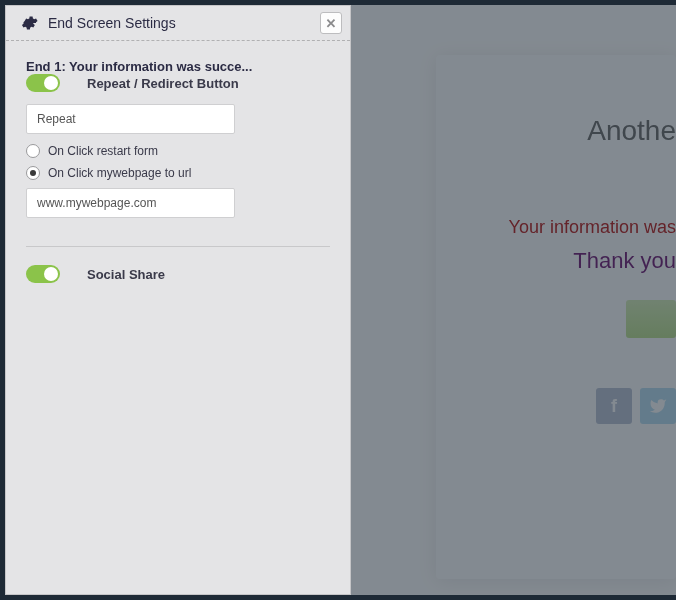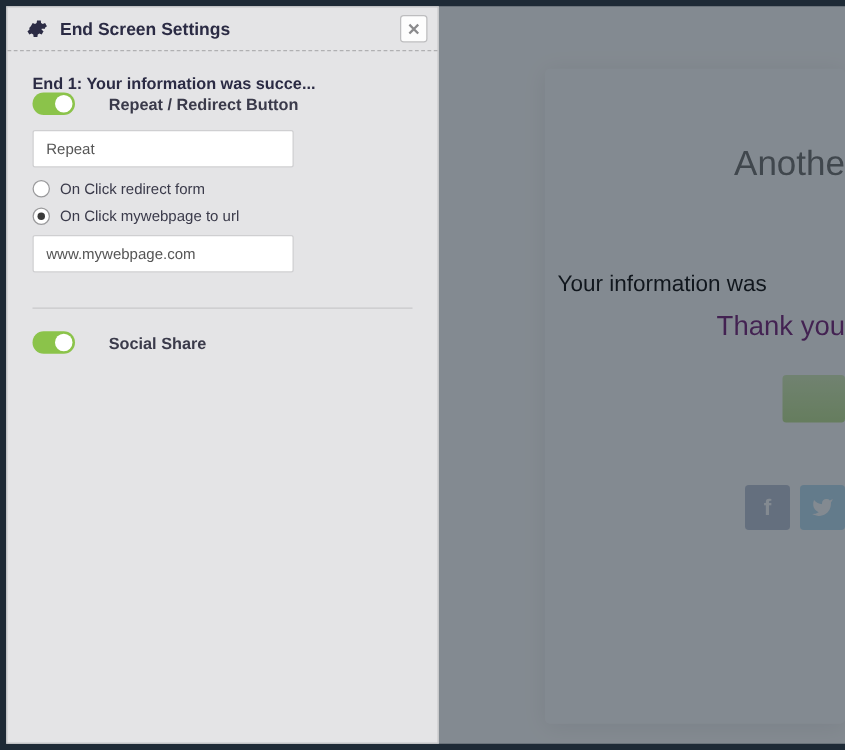--- a/index.html
+++ b/index.html
@@ -31,21 +31,21 @@
       position: relative;
     }
     .gear-icon {
       width: 18px;
       height: 18px;
       margin-right: 10px;
       margin-left: 4px;
     }
     .sidebar-title {
       font-size: 14px;
-      font-weight: bold;
+      font-weight: normal;
       color: #2b2b44;
     }
     .close-btn {
       position: absolute;
       right: 8px;
       top: 6px;
       width: 22px;
       height: 22px;
       background: #fdfdfd;
       border: 1px solid #bdbdbf;
@@ -169,21 +169,22 @@
       color: #6a6a6a;
       text-align: right;
       padding-right: 0;
       margin-bottom: 70px;
       white-space: nowrap;
       overflow: hidden;
       padding-left: 100px;
     }
     .preview-line1 {
       font-size: 18px;
-      color: #000000;
+      color: #b91c1c;
+      text-align: right;
       white-space: nowrap;
       overflow: hidden;
       padding-left: 10px;
       margin-bottom: 10px;
     }
     .preview-line2 {
       font-size: 22px;
       color: #701a75;
       text-align: right;
       white-space: nowrap;
@@ -240,21 +241,21 @@
 
       <div class="row">
         <div class="toggle"></div>
         <span class="row-label">Repeat / Redirect Button</span>
       </div>
 
       <input class="text-input" type="text" value="Repeat" style="">
 
       <div class="radio-row">
         <div class="radio"></div>
-        <span class="radio-label">On Click redirect form</span>
+        <span class="radio-label">On Click restart form</span>
       </div>
 
       <div class="radio-row">
         <div class="radio checked"></div>
         <span class="radio-label">On Click mywebpage to url</span>
       </div>
 
       <input class="text-input" type="text" value="www.mywebpage.com" style="">
 
       <div class="divider"></div>

